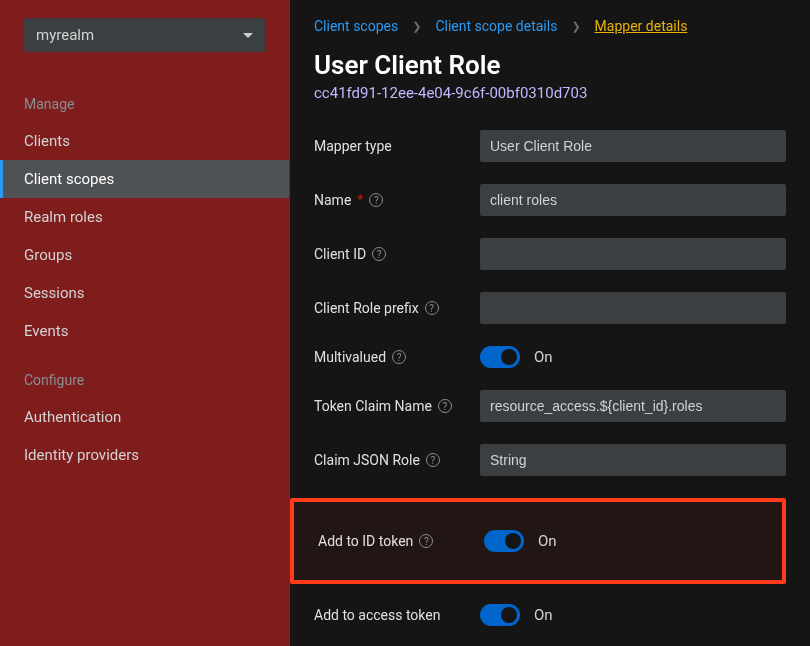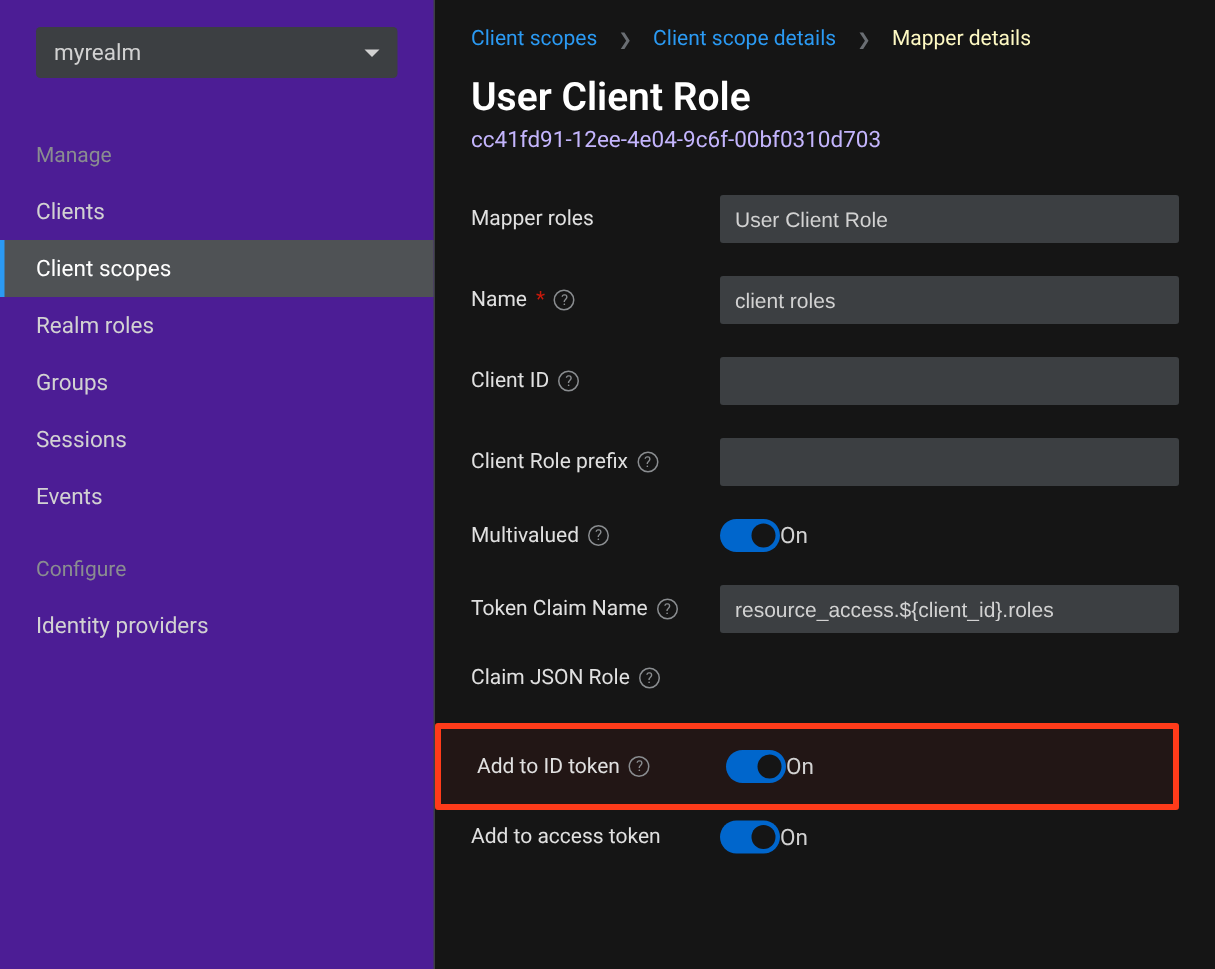--- a/index.html
+++ b/index.html
@@ -7,21 +7,21 @@
     font-family: -apple-system, BlinkMacSystemFont, "Segoe UI", Roboto, sans-serif;
     background: #151515;
     color: #e0e0e0;
     width: 810px;
     height: 646px;
     overflow: hidden;
     display: flex;
   }
   .sidebar {
     width: 290px;
-    background: #4c1d95;
+    background: #7f1d1d;
     display: flex;
     flex-direction: column;
     border-right: 1px solid #3c3f42;
   }
   .realm-selector {
     padding: 18px 24px 22px 24px;
   }
   .realm-dropdown {
     background: #3c3f42;
     color: #d2d2d2;
@@ -63,21 +63,21 @@
   }
   .breadcrumb {
     display: flex;
     align-items: center;
     gap: 14px;
     font-size: 14px;
     margin-bottom: 16px;
   }
   .breadcrumb-link { color: #2b9af3; cursor: pointer; }
   .breadcrumb-sep { color: #6a6e73; font-size: 11px; }
-  .breadcrumb-current { color: #fef9c3; }
+  .breadcrumb-current { color: #eab308; text-decoration: underline; }
   .page-title {
     font-size: 26px;
     font-weight: 600;
     color: #fff;
     margin-bottom: 4px;
   }
   .page-subtitle {
     font-size: 15px;
     color: #c4b5fd;
     margin-bottom: 28px;
@@ -112,45 +112,46 @@
     border: none;
     color: #d2d2d2;
     padding: 8px 10px;
     font-size: 14px;
     width: 100%;
     border-radius: 2px;
   }
   .toggle-wrap {
     display: flex;
     align-items: center;
+    gap: 14px;
   }
   .toggle {
     width: 40px; height: 22px;
     background: #0066cc;
     border-radius: 11px;
     position: relative;
     cursor: pointer;
   }
   .toggle::after {
     content: "";
     position: absolute;
     width: 16px; height: 16px;
     background: #151515;
     border-radius: 50%;
     top: 3px; right: 3px;
   }
   .toggle-label { font-size: 15px; color: #d2d2d2; }
   .highlighted-row {
     border: 4px solid #ff3b1a;
     background: rgba(255,59,26,0.06);
-    padding: 14px 0;
+    padding: 28px 0;
     margin-left: -24px;
     padding-left: 24px;
     padding-right: 12px;
-    margin-bottom: 7px;
+    margin-bottom: 20px;
     border-radius: 2px;
   }
   .highlighted-row .form-row { margin-bottom: 0; }
 </style>
 </head>
 <body>
 
 <div class="sidebar">
   <div class="realm-selector">
     <div class="realm-dropdown">
@@ -160,38 +161,39 @@
   </div>
   <div id="nav-sections">
       <div class="section-header">Manage</div>
       <div class="nav-item">Clients</div>
       <div class="nav-item active">Client scopes</div>
       <div class="nav-item">Realm roles</div>
       <div class="nav-item">Groups</div>
       <div class="nav-item">Sessions</div>
       <div class="nav-item">Events</div>
       <div class="section-header">Configure</div>
+      <div class="nav-item">Authentication</div>
       <div class="nav-item">Identity providers</div>
     </div>
 </div>
 
 <div class="main">
   <div class="breadcrumb" id="breadcrumb">
       <span class="breadcrumb-link">Client scopes</span>
       <span class="breadcrumb-sep">❯</span>
       <span class="breadcrumb-link">Client scope details</span>
       <span class="breadcrumb-sep">❯</span>
       <span class="breadcrumb-current">Mapper details</span>
     </div>
   <h1 class="page-title">User Client Role</h1>
   <div class="page-subtitle">cc41fd91-12ee-4e04-9c6f-00bf0310d703</div>
 
   <div class="form-row">
     <div class="form-label">
-      <span>Mapper roles</span>
+      <span>Mapper type</span>
     </div>
     <div class="form-field">
       <input class="text-input" readonly="" value="User Client Role" style="">
     </div>
   </div>
 
   <div class="form-row">
     <div class="form-label">
       <span>Name</span>
       <span class="required">*</span>
@@ -240,20 +242,23 @@
     </div>
     <div class="form-field">
       <input class="text-input" value="resource_access.${client_id}.roles" style="">
     </div>
   </div>
 
   <div class="form-row">
     <div class="form-label">
       <span>Claim JSON Role</span>
       <span class="help-icon">?</span>
+    </div>
+    <div class="form-field">
+      <input class="text-input" value="String" style="">
     </div>
   </div>
 
   <div class="highlighted-row">
     <div class="form-row">
       <div class="form-label">
         <span>Add to ID token</span>
         <span class="help-icon">?</span>
       </div>
       <div class="form-field toggle-wrap">

